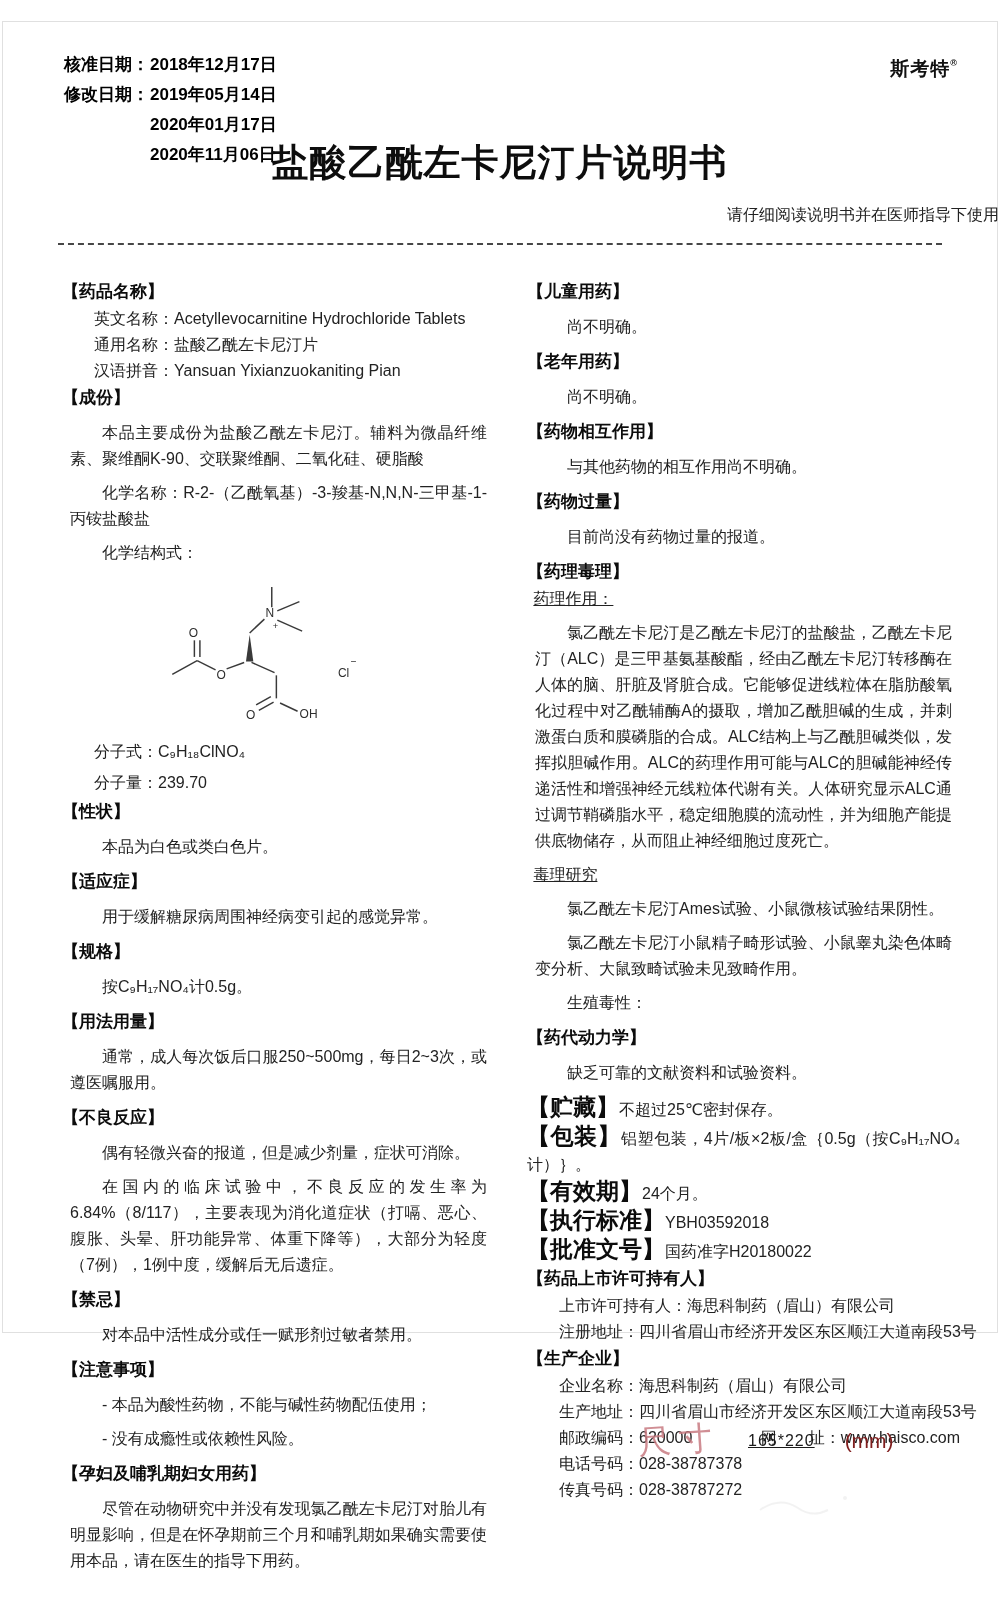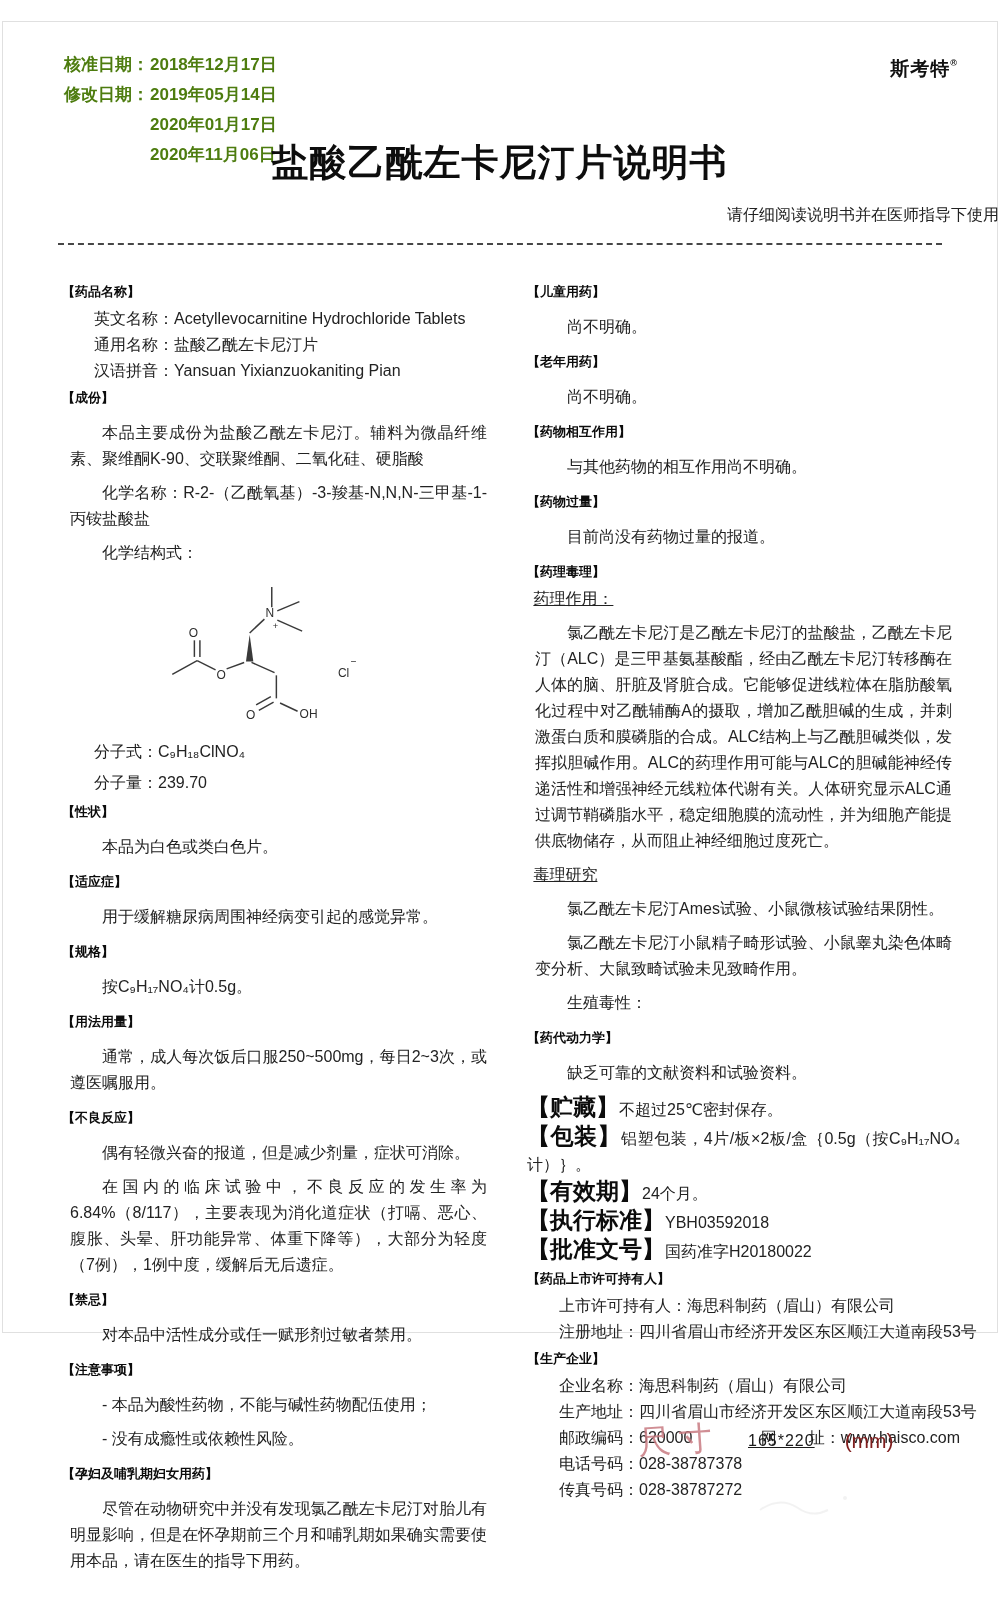--- a/index.html
+++ b/index.html
@@ -3,34 +3,34 @@
 <meta charset="utf-8">
 <style>
   html,body{margin:0;padding:0;}
   body{
     width:999px;height:1600px;background:#ffffff;position:relative;overflow:hidden;
     font-family:"Liberation Sans","DejaVu Sans",sans-serif;color:#1f1f1f;
     -webkit-font-smoothing:antialiased;
   }
   .page-border{position:absolute;left:2px;top:21px;width:994px;height:1310px;border:1px solid #e0e0e0;}
   
-  .dates{position:absolute;left:64px;top:50px;font-size:17px;font-weight:bold;color:#4d7c0f;}
+  .dates{position:absolute;left:64px;top:50px;font-size:17px;font-weight:bold;color:#000000;}
   .dates .row{display:flex;line-height:30px;}
   .dates .lbl{display:inline-block;width:86px;}
   
   .brand{position:absolute;right:42px;top:56px;font-size:19px;font-weight:bold;color:#111;letter-spacing:1px;}
   .brand sup{font-size:9px;vertical-align:9px;letter-spacing:0;}
   
   .title{position:absolute;left:0;top:138px;width:100%;text-align:center;font-size:37px;font-weight:900;color:#0d0d0d;letter-spacing:1px;}
   .subtitle{position:absolute;left:0;top:205px;width:100%;text-align:right;font-size:16px;color:#222;}
   .divider{position:absolute;left:58px;top:243px;width:884px;border-top:2.5px dashed #474747;}
   
   .cols{position:absolute;left:62px;top:278px;width:898px;display:flex;gap:32px;}
   .col{width:433px;font-size:16px;line-height:26px;text-align:justify;color:#222;}
-  .sec-title{font-size:13px;font-weight:bold;color:#0c0c0c;line-height:28px;}
+  .sec-title{font-size:17px;font-weight:bold;color:#0c0c0c;line-height:28px;}
   .p{margin:8px;text-indent:2em;}
   .ln{margin:0 0 0 2em;white-space:nowrap;}
   .half{margin-left:0.4em;text-decoration:underline;}
   .inline-sec{margin:0;}
   .inline-sec b{font-size:23px;color:#0c0c0c;}
   .wide-line{display:flex;justify-content:space-between;margin-left:2em;white-space:nowrap;gap:7px;}
   
   .molecule{margin:6px 0 2px 96px;}
   .fw{line-height:31px;margin-left:2em;white-space:nowrap;}
   

